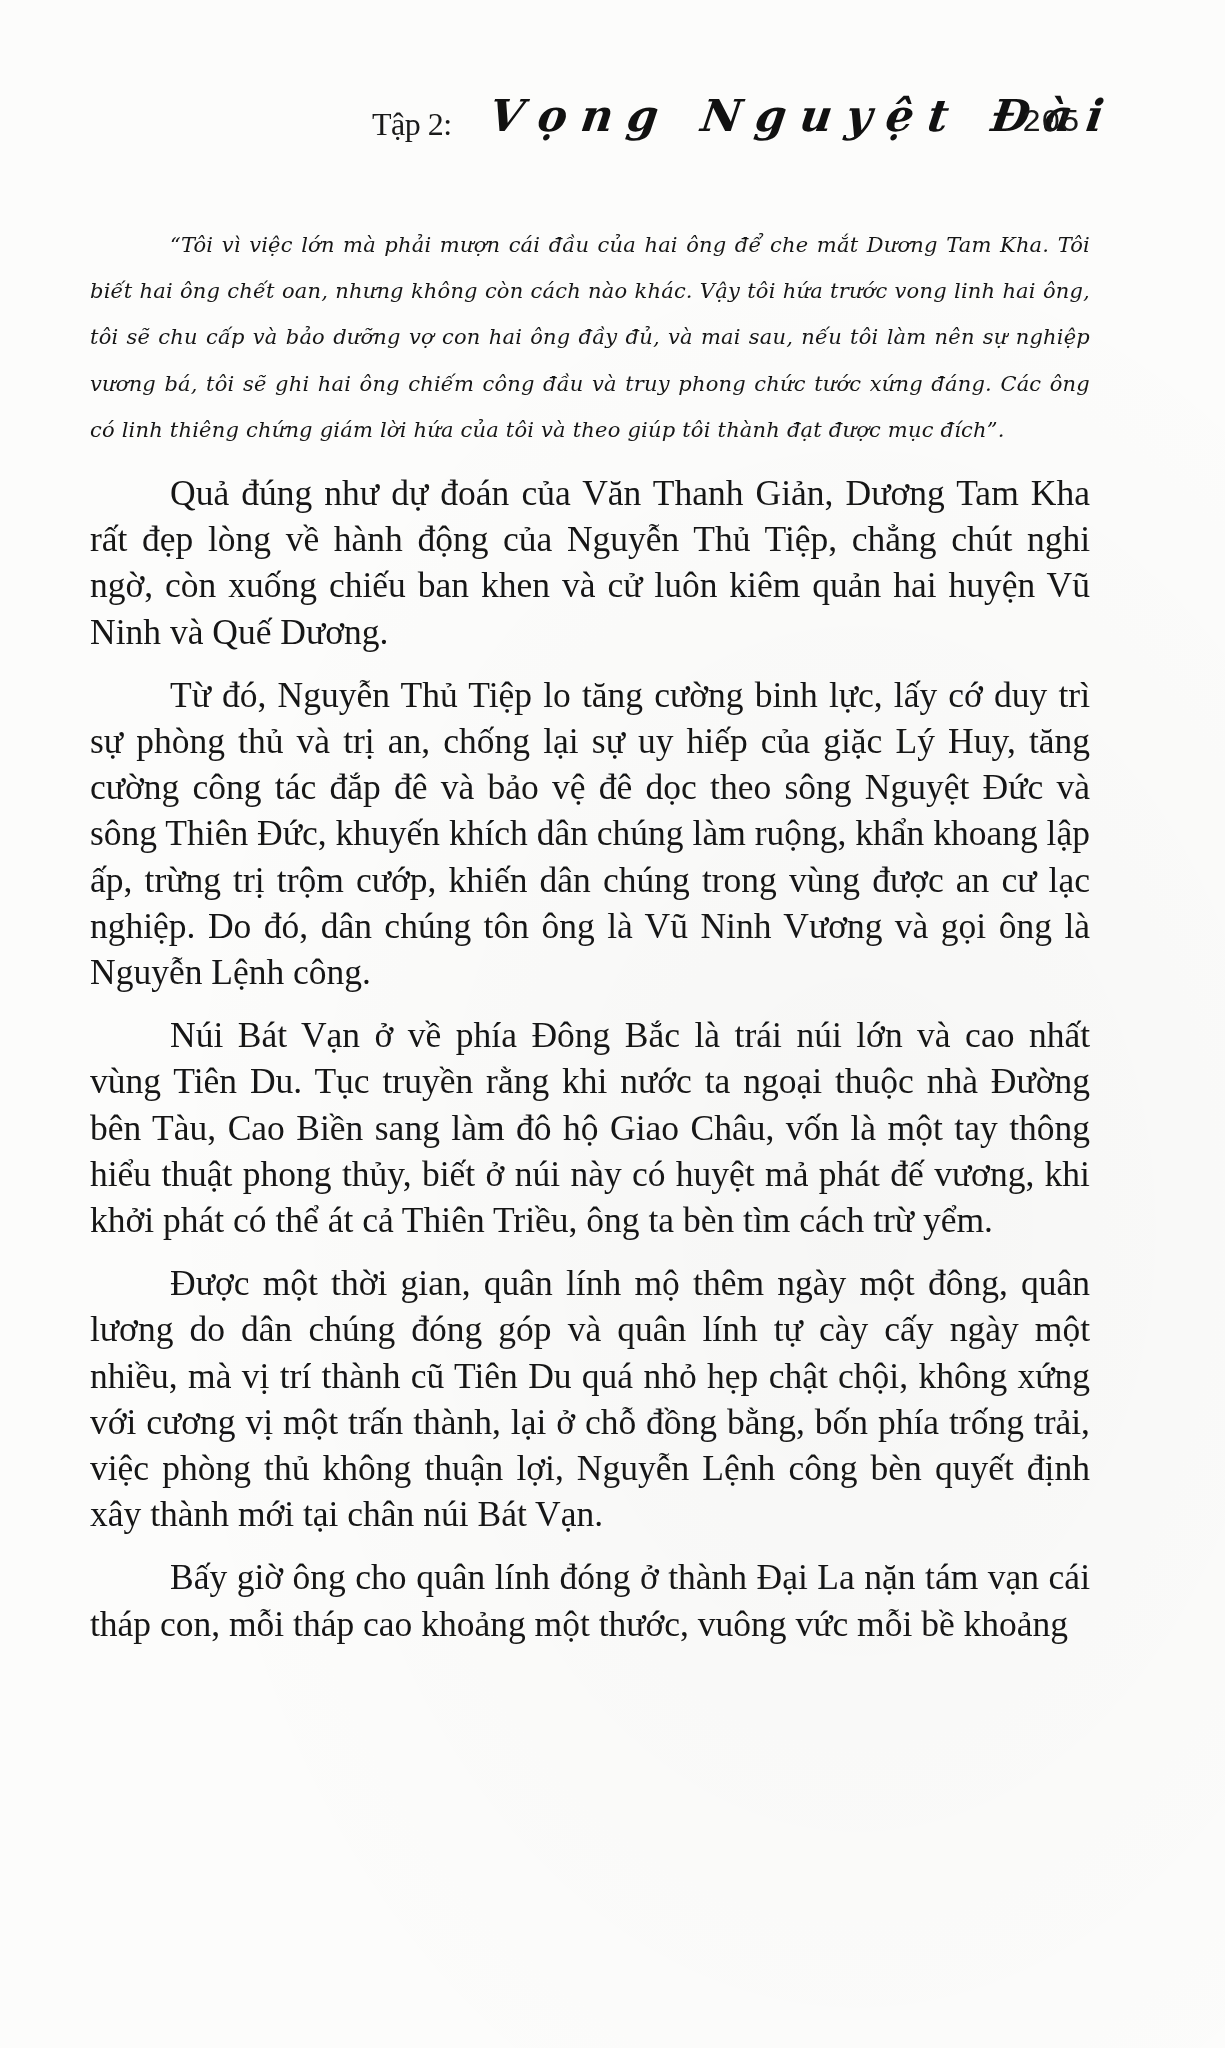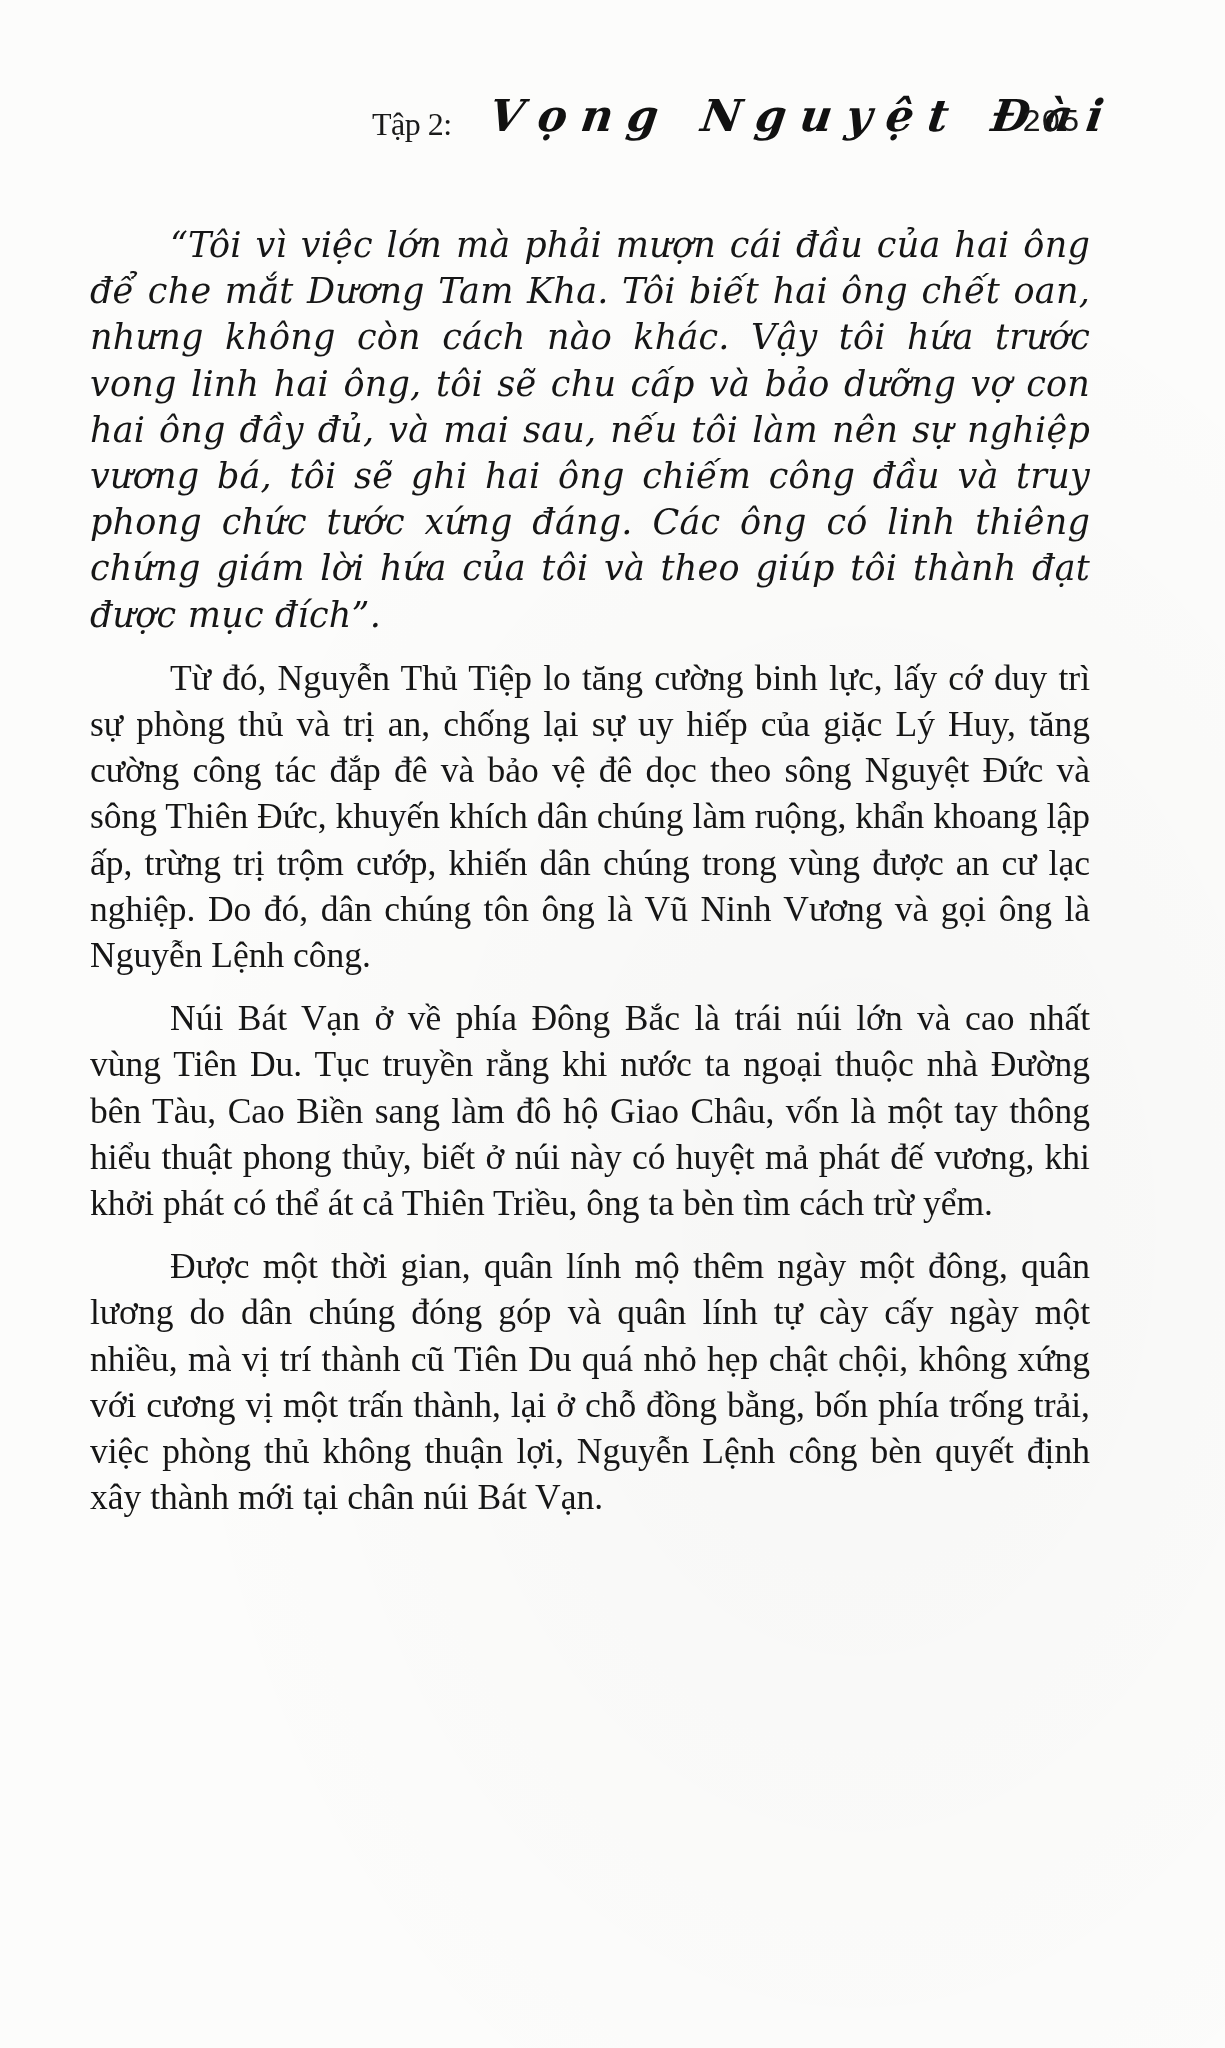--- a/index.html
+++ b/index.html
@@ -69,36 +69,38 @@
       text-align: justify;
       color: #161616;
     }
     .para {
       margin: 0 0 17px 0;
       text-indent: 80px;
     }
     .para.italic {
       font-style: italic;
       font-family: "DejaVu Serif", serif;
-      font-size: 35px;
+      font-size: 21px;
       line-height: 46.2px;
       letter-spacing: 0.2px;
     }
   </style>
 </head>
 <body>
 
 <div class="page">
 
   <div class="header">
     <span class="header-volume">Tập 2:</span>
     <span class="header-title">Vọng Nguyệt Đài</span>
     <span class="page-number">205</span>
   </div>
 
   <div class="body-text">
     <p class="para italic">“Tôi vì việc lớn mà phải mượn cái đầu của hai ông để che mắt Dương Tam Kha. Tôi biết hai ông chết oan, nhưng không còn cách nào khác. Vậy tôi hứa trước vong linh hai ông, tôi sẽ chu cấp và bảo dưỡng vợ con hai ông đầy đủ, và mai sau, nếu tôi làm nên sự nghiệp vương bá, tôi sẽ ghi hai ông chiếm công đầu và truy phong chức tước xứng đáng. Các ông có linh thiêng chứng giám lời hứa của tôi và theo giúp tôi thành đạt được mục đích”.</p>
+    <p class="para">Quả đúng như dự đoán của Văn Thanh Giản, Dương Tam Kha rất đẹp lòng về hành động của Nguyễn Thủ Tiệp, chẳng chút nghi ngờ, còn xuống chiếu ban khen và cử luôn kiêm quản hai huyện Vũ Ninh và Quế Dương.</p>
     <p class="para">Từ đó, Nguyễn Thủ Tiệp lo tăng cường binh lực, lấy cớ duy trì sự phòng thủ và trị an, chống lại sự uy hiếp của giặc Lý Huy, tăng cường công tác đắp đê và bảo vệ đê dọc theo sông Nguyệt Đức và sông Thiên Đức, khuyến khích dân chúng làm ruộng, khẩn khoang lập ấp, trừng trị trộm cướp, khiến dân chúng trong vùng được an cư lạc nghiệp. Do đó, dân chúng tôn ông là Vũ Ninh Vương và gọi ông là Nguyễn Lệnh công.</p>
     <p class="para">Núi Bát Vạn ở về phía Đông Bắc là trái núi lớn và cao nhất vùng Tiên Du. Tục truyền rằng khi nước ta ngoại thuộc nhà Đường bên Tàu, Cao Biền sang làm đô hộ Giao Châu, vốn là một tay thông hiểu thuật phong thủy, biết ở núi này có huyệt mả phát đế vương, khi khởi phát có thể át cả Thiên Triều, ông ta bèn tìm cách trừ yểm.</p>
     <p class="para">Được một thời gian, quân lính mộ thêm ngày một đông, quân lương do dân chúng đóng góp và quân lính tự cày cấy ngày một nhiều, mà vị trí thành cũ Tiên Du quá nhỏ hẹp chật chội, không xứng với cương vị một trấn thành, lại ở chỗ đồng bằng, bốn phía trống trải, việc phòng thủ không thuận lợi, Nguyễn Lệnh công bèn quyết định xây thành mới tại chân núi Bát Vạn.</p>
+    <p class="para">Bấy giờ ông cho quân lính đóng ở thành Đại La nặn tám vạn cái tháp con, mỗi tháp cao khoảng một thước, vuông vức mỗi bề khoảng</p>
   </div>
 
 </div>
 
 </body></html>

